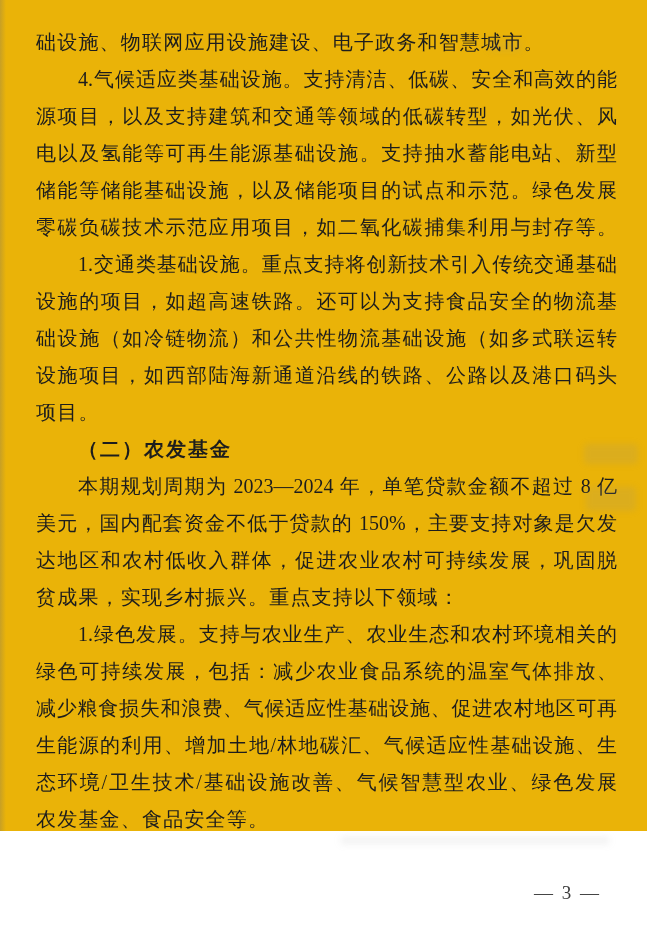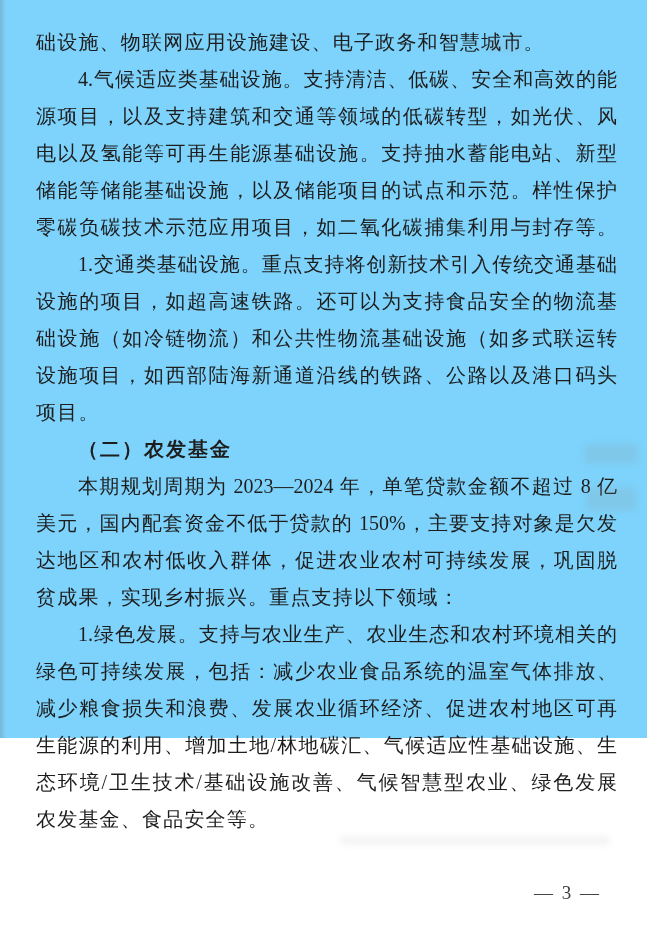--- a/index.html
+++ b/index.html
@@ -8,22 +8,22 @@
   }
   html,body{margin:0;padding:0;}
   body{
     width:647px;height:933px;
     background:#ffffff;
     overflow:hidden;
     font-family:"Liberation Serif","DejaVu Serif",serif;
   }
   .page{
     position:relative;
-    width:647px;height:738px;
-    background:#7dd3fc;
+    width:647px;height:831px;
+    background:#eab308;
   }
   
   .left-edge{
     position:absolute;left:0;top:0;width:6px;height:100%;
     background:linear-gradient(to right,rgba(110,110,110,0.28),rgba(110,110,110,0));
     pointer-events:none;
   }
   .doc-body{
     position:absolute;
     left:36px;top:24px;
@@ -80,21 +80,21 @@
   <div class="left-edge"></div>
 
   <div class="doc-body">
       <div class="paragraph body">
         <div class="line">础设施、物联网应用设施建设、电子政务和智慧城市。</div>
       </div>
       <div class="paragraph body">
         <div class="line indent justify">4.气候适应类基础设施。支持清洁、低碳、安全和高效的能</div>
         <div class="line justify">源项目，以及支持建筑和交通等领域的低碳转型，如光伏、风</div>
         <div class="line justify">电以及氢能等可再生能源基础设施。支持抽水蓄能电站、新型</div>
-        <div class="line justify">储能等储能基础设施，以及储能项目的试点和示范。样性保护</div>
+        <div class="line justify">储能等储能基础设施，以及储能项目的试点和示范。绿色发展</div>
         <div class="line justify">零碳负碳技术示范应用项目，如二氧化碳捕集利用与封存等。</div>
       </div>
       <div class="paragraph body">
         <div class="line indent justify">1.交通类基础设施。重点支持将创新技术引入传统交通基础</div>
         <div class="line justify">设施的项目，如超高速铁路。还可以为支持食品安全的物流基</div>
         <div class="line justify">础设施（如冷链物流）和公共性物流基础设施（如多式联运转</div>
         <div class="line justify">设施项目，如西部陆海新通道沿线的铁路、公路以及港口码头</div>
         <div class="line">项目。</div>
       </div>
       <div class="paragraph heading">
@@ -102,21 +102,21 @@
       </div>
       <div class="paragraph body">
         <div class="line indent justify">本期规划周期为 2023—2024 年，单笔贷款金额不超过 8 亿</div>
         <div class="line justify">美元，国内配套资金不低于贷款的 150%，主要支持对象是欠发</div>
         <div class="line justify">达地区和农村低收入群体，促进农业农村可持续发展，巩固脱</div>
         <div class="line">贫成果，实现乡村振兴。重点支持以下领域：</div>
       </div>
       <div class="paragraph body">
         <div class="line indent justify">1.绿色发展。支持与农业生产、农业生态和农村环境相关的</div>
         <div class="line justify">绿色可持续发展，包括：减少农业食品系统的温室气体排放、</div>
-        <div class="line justify">减少粮食损失和浪费、发展农业循环经济、促进农村地区可再</div>
+        <div class="line justify">减少粮食损失和浪费、气候适应性基础设施、促进农村地区可再</div>
         <div class="line justify">生能源的利用、增加土地/林地碳汇、气候适应性基础设施、生</div>
         <div class="line justify">态环境/卫生技术/基础设施改善、气候智慧型农业、绿色发展</div>
         <div class="line">农发基金、食品安全等。</div>
       </div>
     </div>
 
   <div class="artifact a1"></div>
   <div class="artifact a2"></div>
   <div class="artifact a3"></div>
   <div class="artifact a4"></div>

